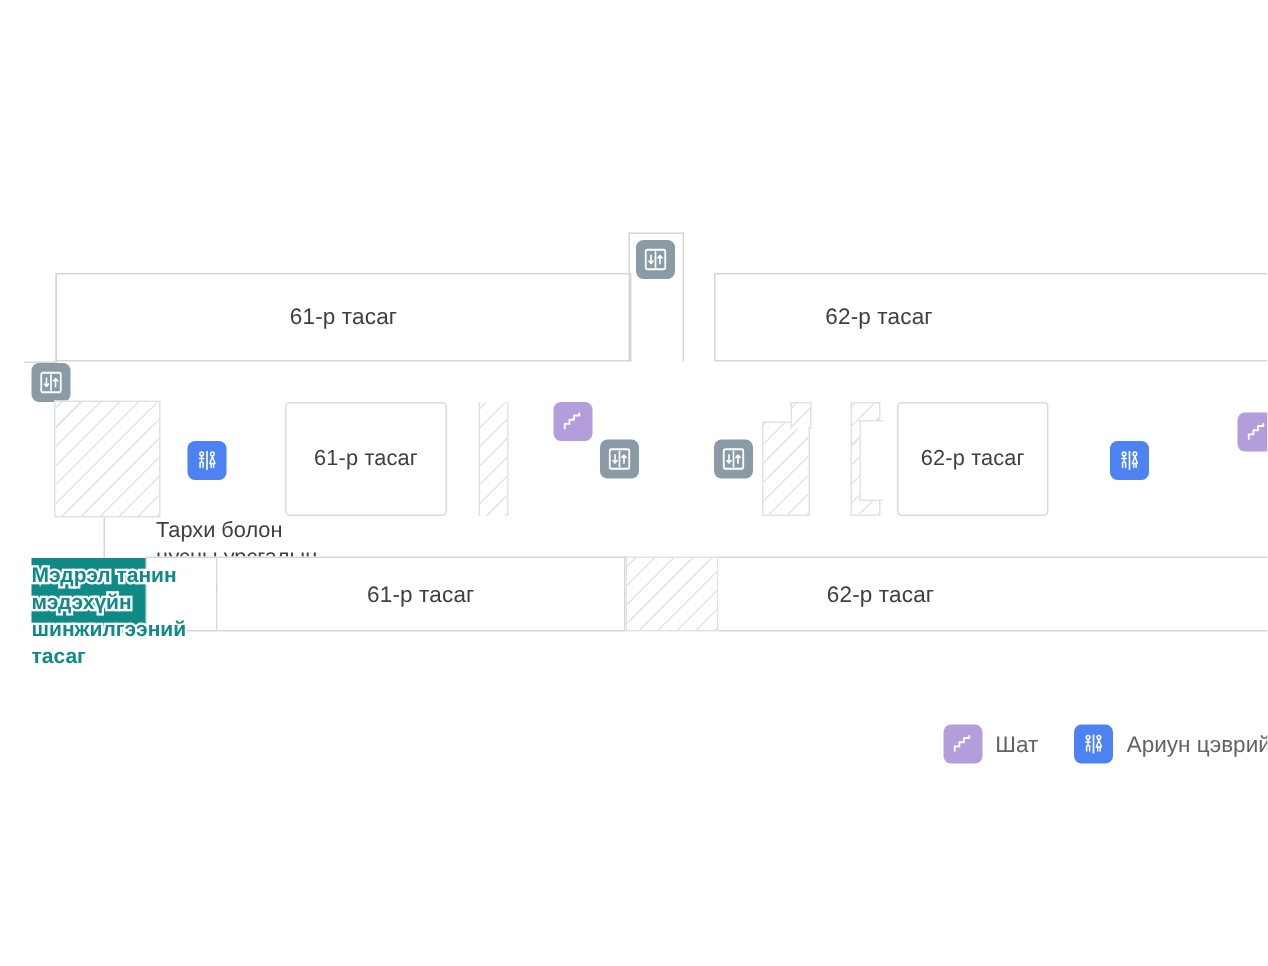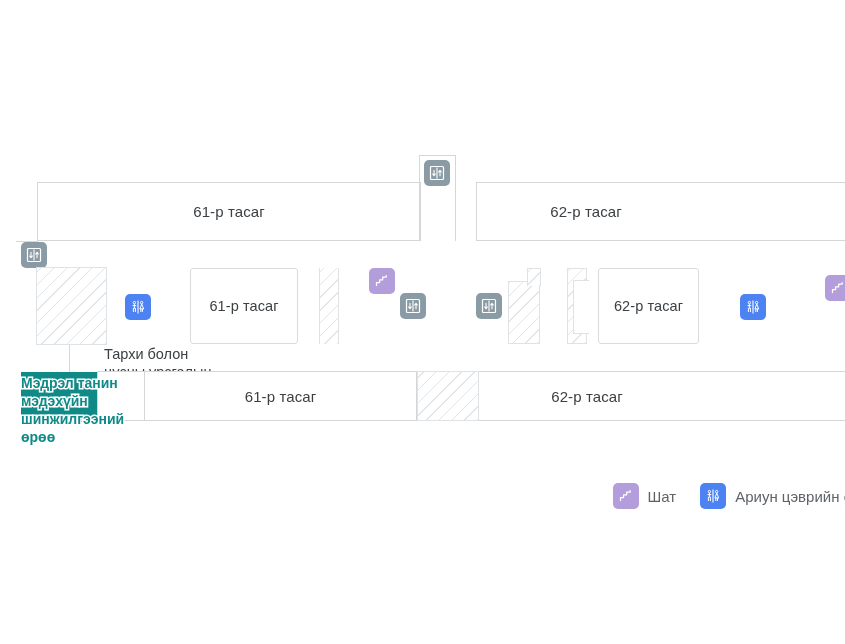--- a/index.html
+++ b/index.html
@@ -116,21 +116,21 @@
   
   #legend {
     position: absolute;
     left: 0;
     bottom: 0;
     width: 845px;
     height: 56px;
     display: flex;
     align-items: center;
     justify-content: flex-end;
-    padding-right: 16px;
+    padding-right: 0;
     box-sizing: border-box;
     background: #ffffff;
   }
   .legend-item {
     display: flex;
     align-items: center;
     gap: 9px;
     margin-right: 24px;
     white-space: nowrap;
   }
@@ -270,21 +270,21 @@
   </div>
 
   <div class="hatch" style="left:417px; top:371px; width:62px; height:50px;"></div>
 
   <div class="ward" style="left:479px; top:371px; width:397px; height:50px; border-left:none;">
     <span class="ward-label" style="margin-right:180px;">62-р тасаг</span>
   </div>
 
   <div class="room-highlight" style="left:21px; top:372px; width:76px; height:50px;"></div>
   <div class="highlight-label" style="left:21px; top:374px;">
-    <span style="-webkit-text-stroke:3px #ffffff; paint-order:stroke fill;">Мэдрэл танин мэдэхүйн шинжилгээний өрөө</span>
+    <span style="-webkit-text-stroke:3px #ffffff; paint-order:stroke fill;">Мэдрэл танин мэдэхүйн шинжилгээний тасаг</span>
   </div>
 
   <div id="legend">
 
     <div class="legend-item">
       <span class="legend-pin pin-stairs">
         <svg width="16" height="16" viewBox="0 0 16 16" aria-hidden="true">
           <path d="M2.5 12.6 V9.6 H5.6 V6.8 H8.7 V4 H12.2 V2.6" fill="none" stroke="#ffffff" stroke-width="1.25" stroke-linecap="round" stroke-linejoin="round"></path>
         </svg>
       </span>

